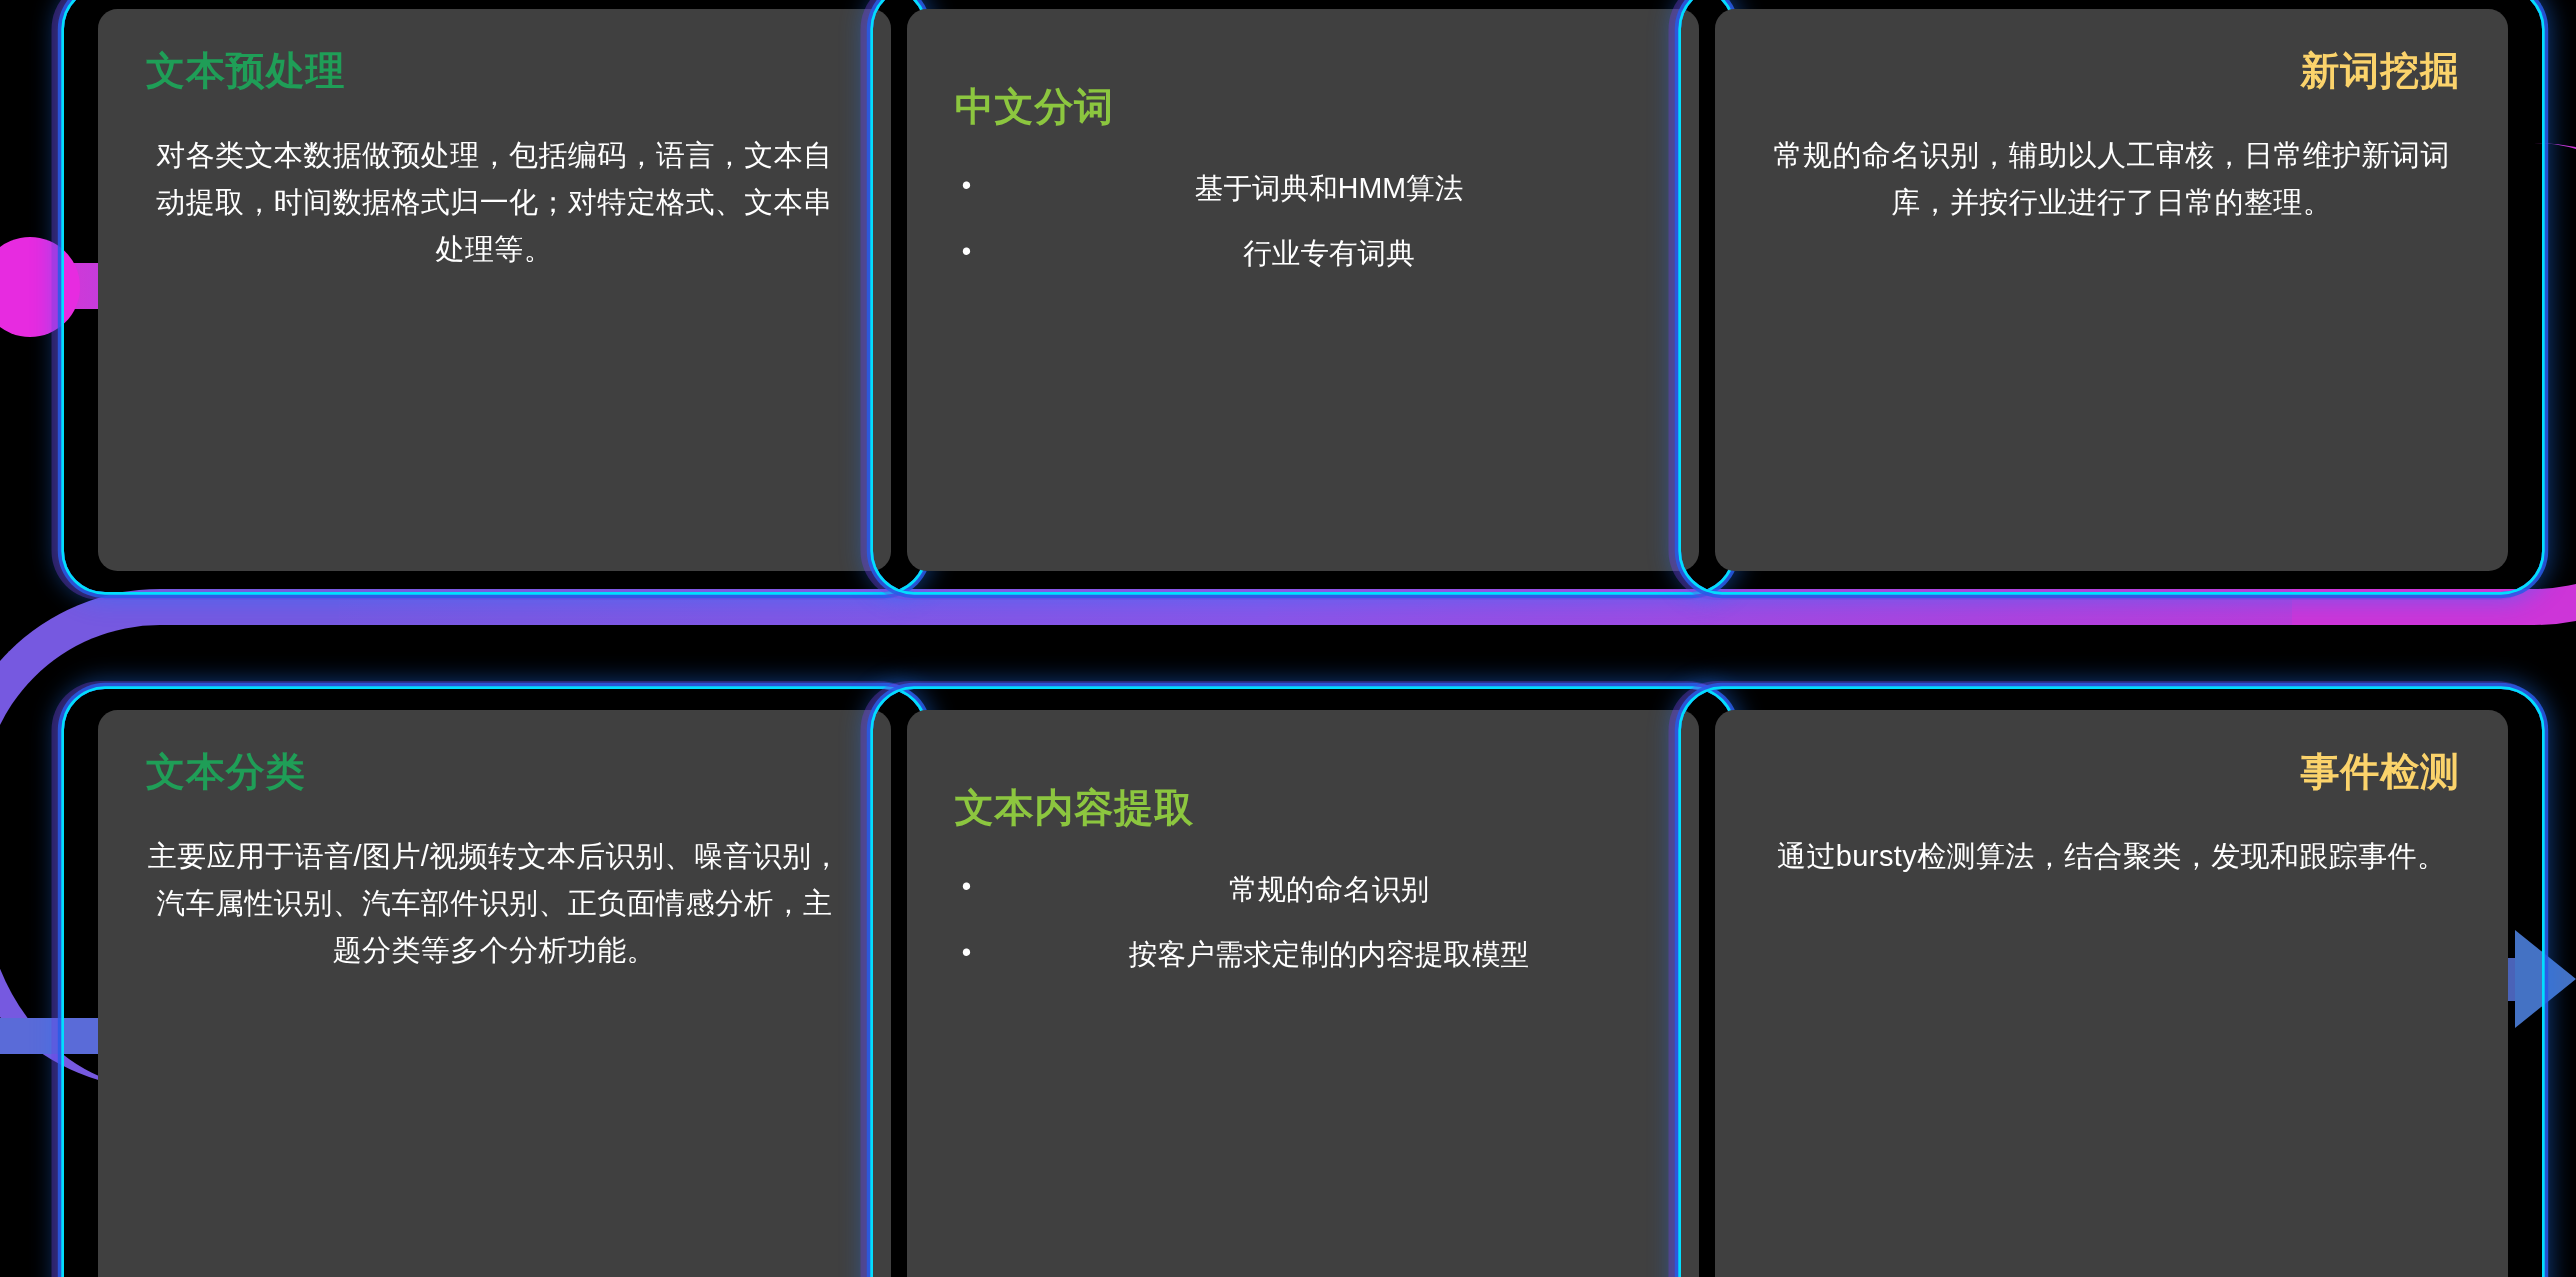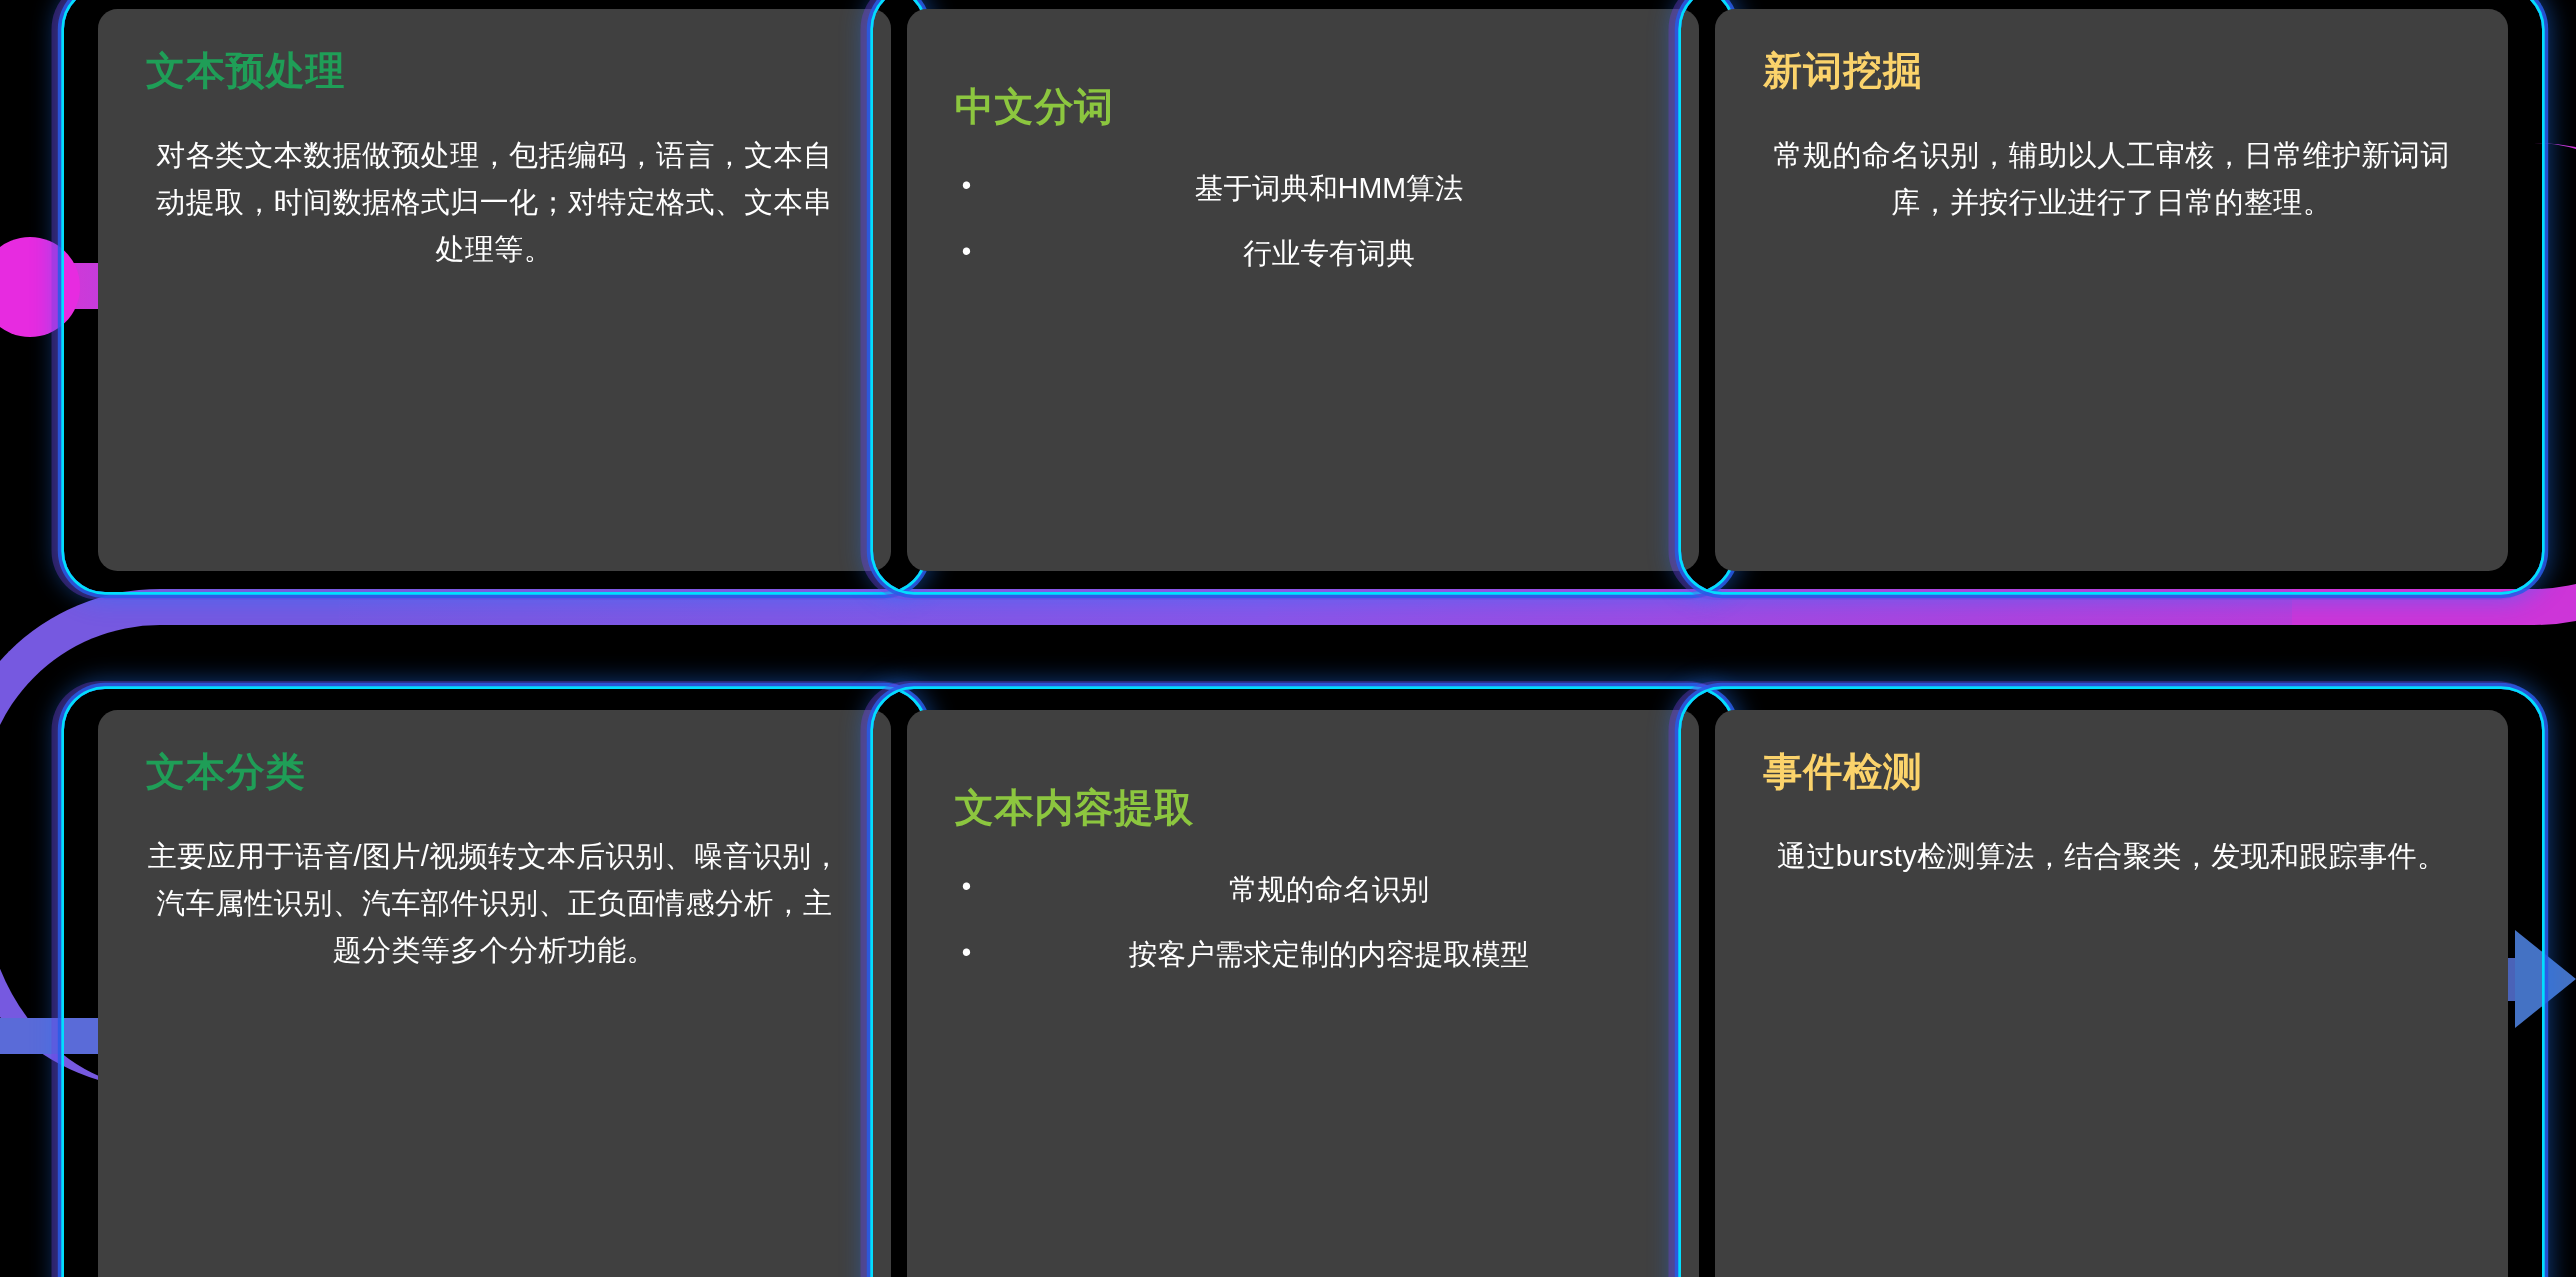--- a/index.html
+++ b/index.html
@@ -95,21 +95,21 @@
     padding:41px 48px 36px 48px;
     box-sizing:border-box;
     overflow:hidden;
   }
   .card-title{
     font-size:39px;font-weight:bold;line-height:1.1;
     letter-spacing:0.9px;margin:0 0 39px 0;
   }
   .t-green{color:#1F9E57;}
   .t-lime{color:#8CC63F;margin-top:36px;}
-  .t-gold{color:#FBD36B;}
+  .t-gold{color:#FBD36B;text-align:right;}
 
   .card-body{
     color:#FFFFFF;font-size:29px;line-height:1.62;
     letter-spacing:0.4px;margin:0;text-align:center;
   }
   .bullets{list-style:none;margin:0;padding:0;}
   .bullets li{
     color:#FFFFFF;font-size:28.6px;line-height:1.42;
     margin-bottom:25px;padding-left:52px;position:relative;text-align:center;
   }

